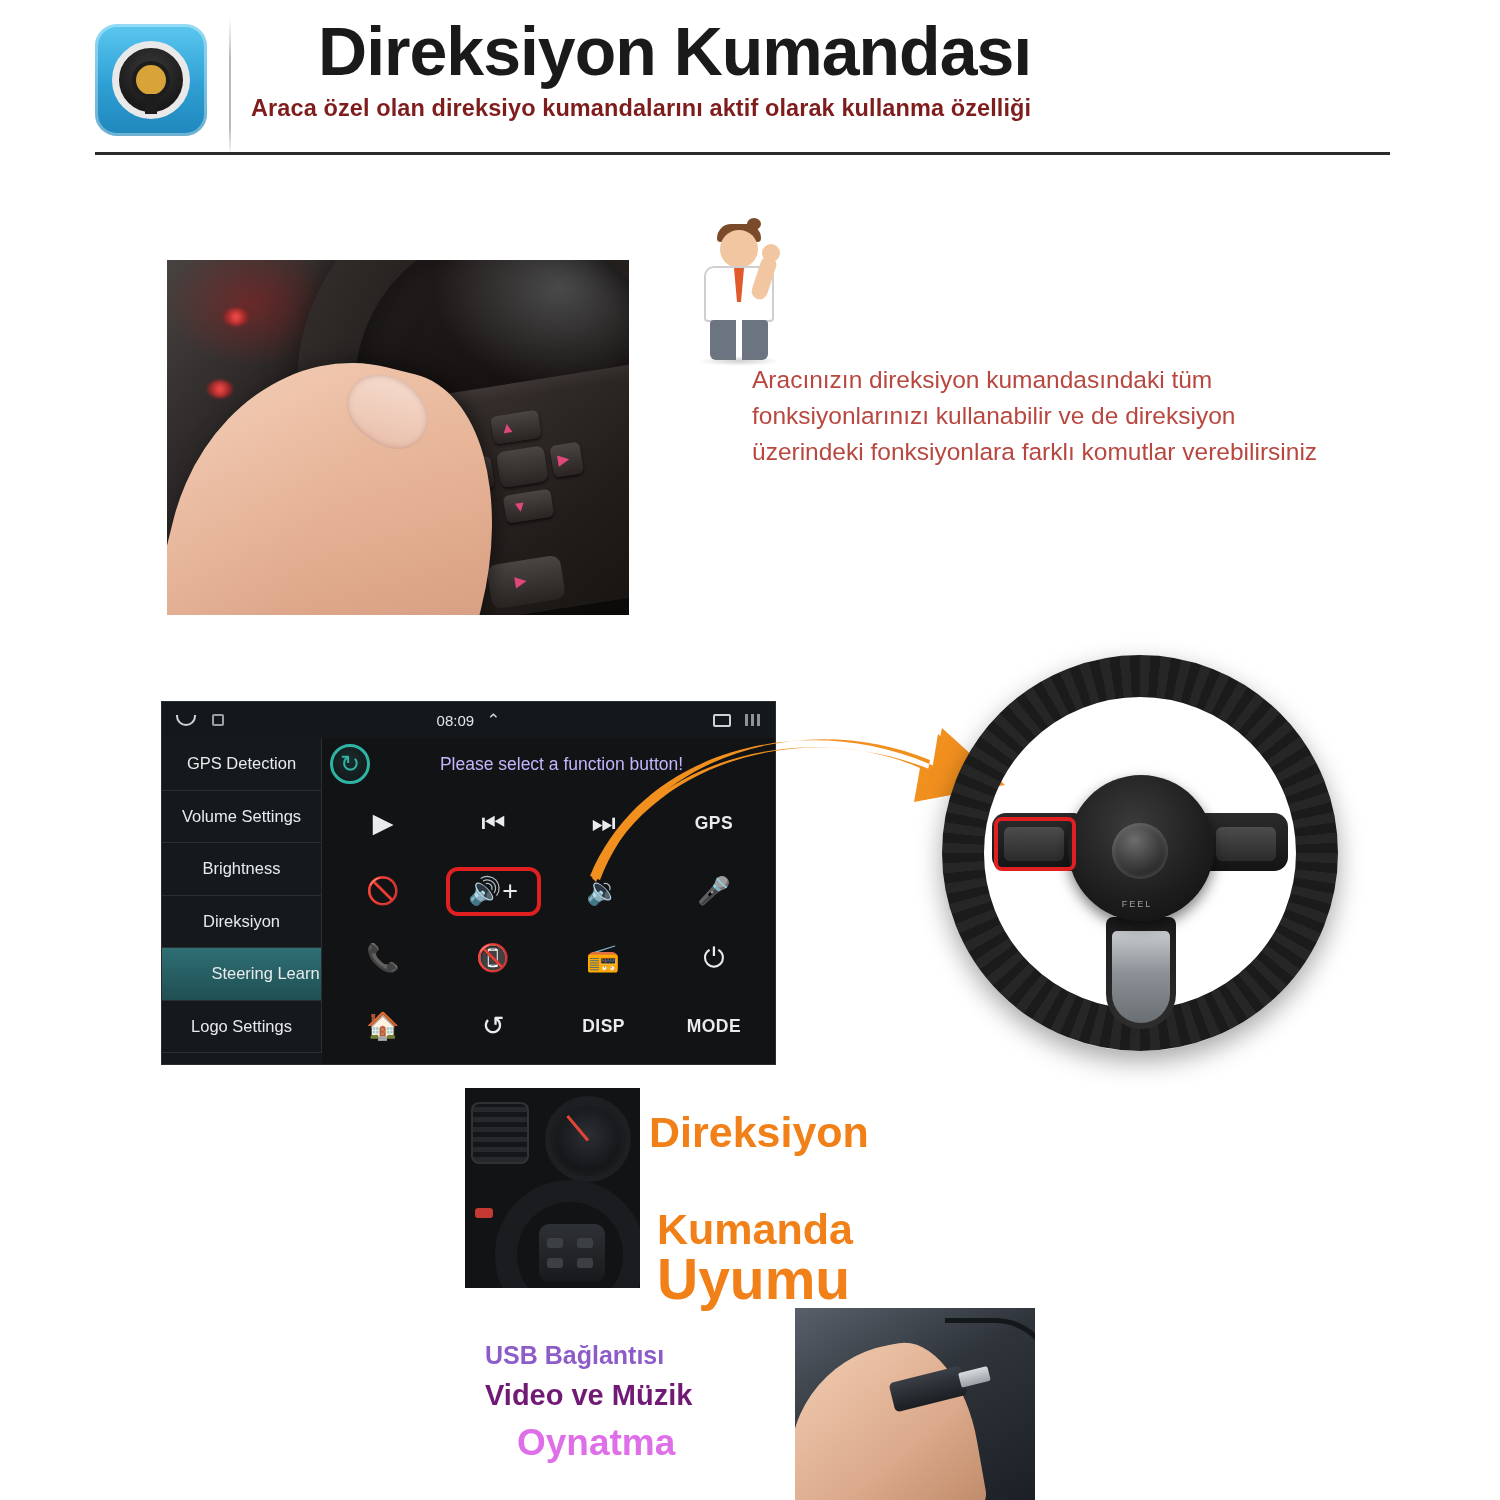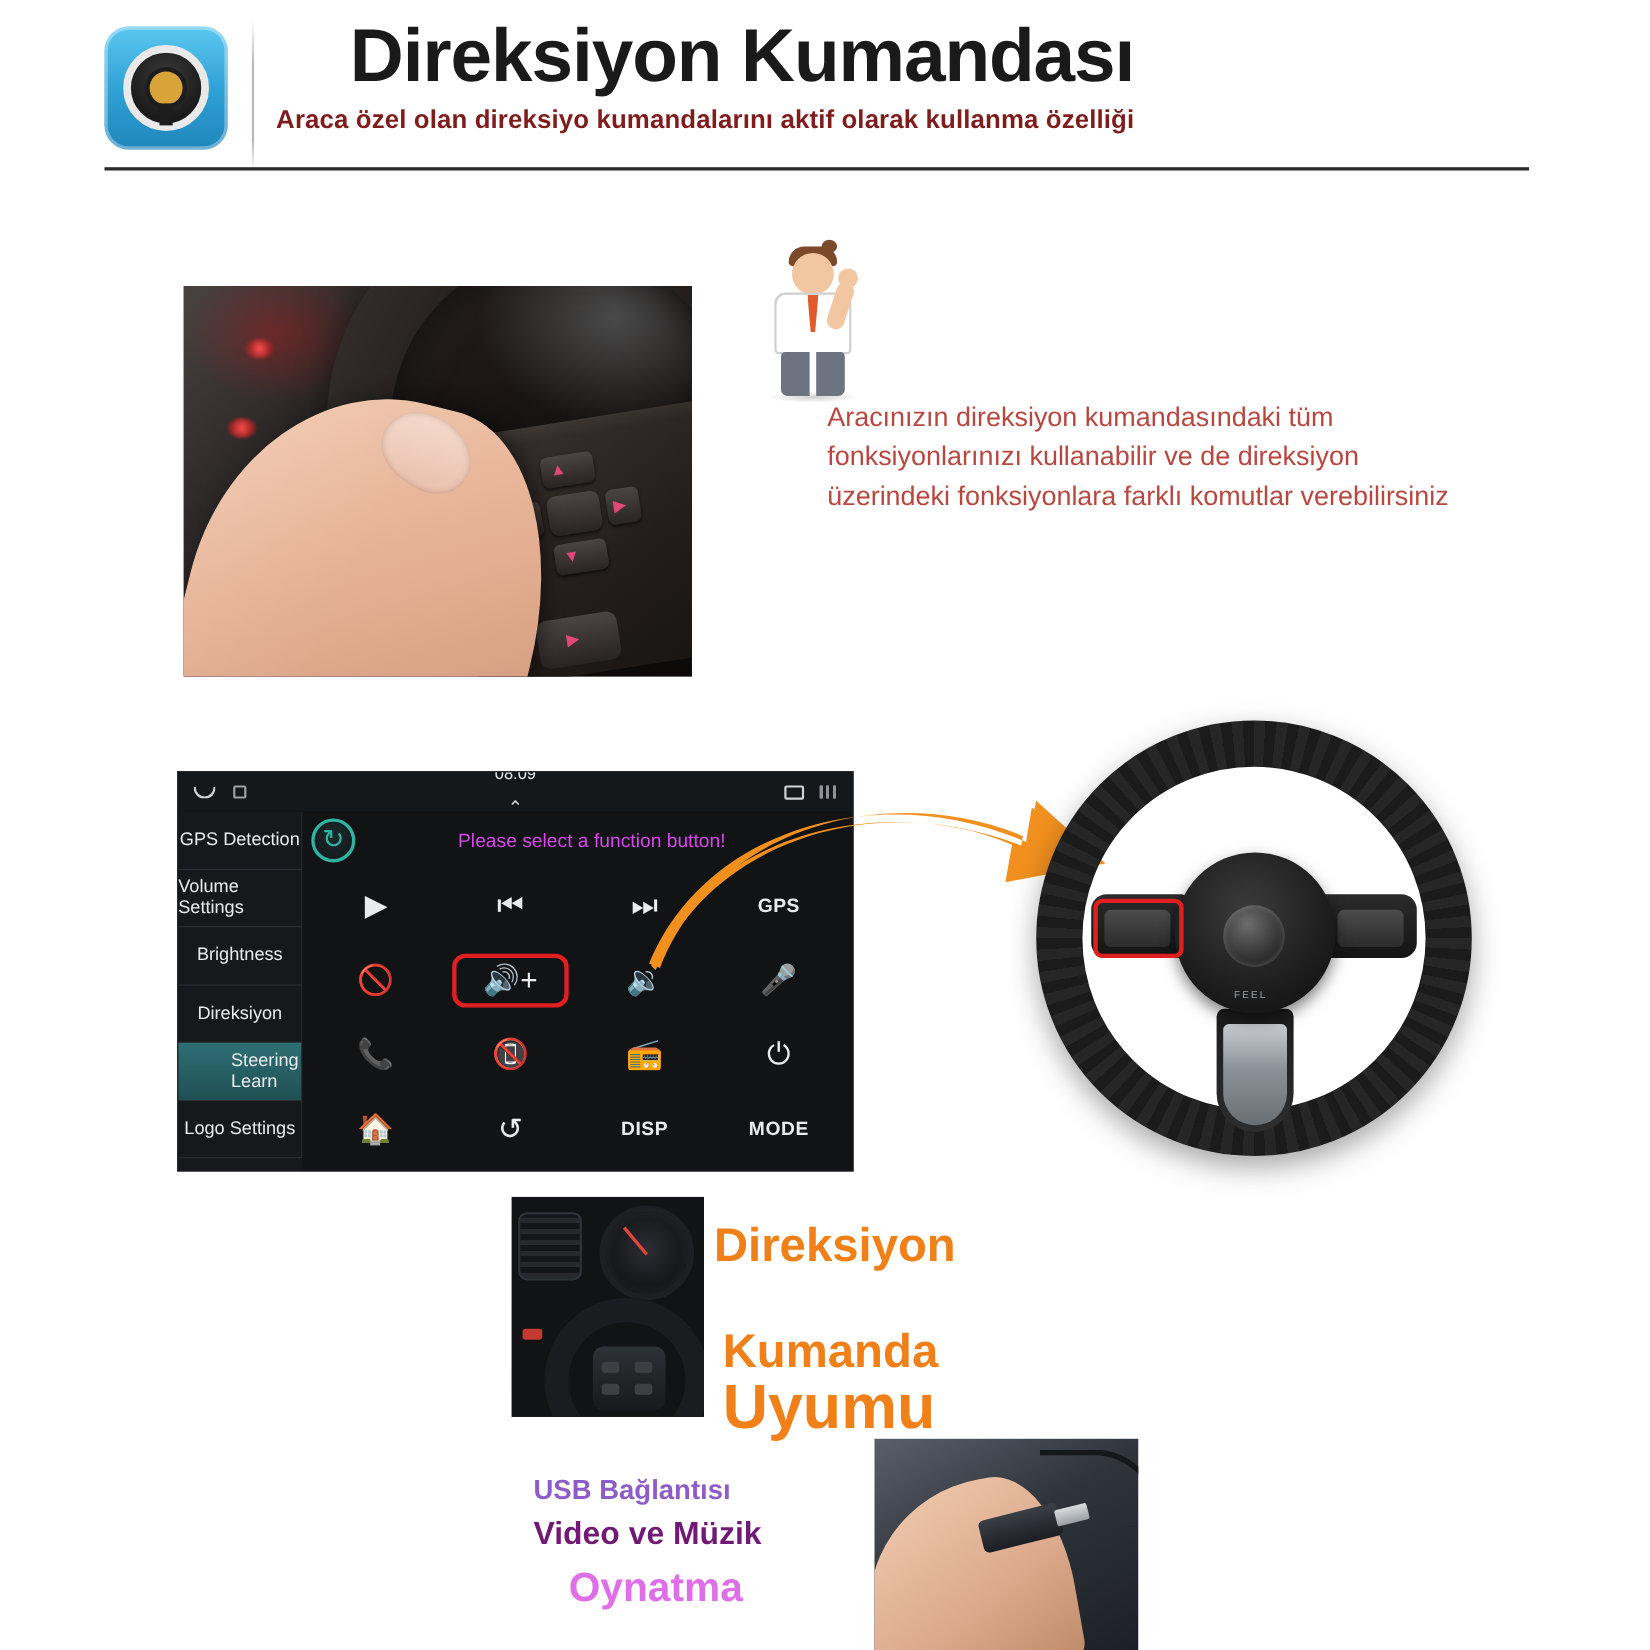--- a/index.html
+++ b/index.html
@@ -161,49 +161,49 @@
   }
   .unit-status {
     height: 36px; background: #15181b; display: flex; align-items: center;
     padding: 0 14px; color: #cfd3d6; font-size: 15px; position: relative;
   }
   .st-left { display:flex; gap: 16px; align-items:center; }
   .st-home { width:20px; height:11px; border:2px solid #cfd3d6; border-top:none;
     border-radius: 0 0 11px 11px; }
   .st-sq { width:12px; height:12px; border:2px solid #9aa0a4; border-radius:2px;}
   .st-center { position:absolute; left: 50%; transform: translateX(-50%);
-    display:flex; align-items:center; gap: 12px; flex-direction: column; }
+    display:flex; align-items:center; gap: 12px; }
   .st-time { font-size: 15px; color:#e3e6e8; }
   .st-chev { color:#cfd3d6; font-size: 17px; }
   .st-right { position:absolute; right: 14px; display:flex; gap: 14px; align-items:center;}
   .st-rect { width:18px; height:13px; border:2px solid #cfd3d6; border-radius:2px;}
   .st-dots { width:16px; height:12px; background:
       repeating-linear-gradient(90deg,#8d9397 0 3px, transparent 3px 6px);}
 
   .unit-body { display: flex; height: 328px; }
-  .unit-side { width: 113px; background: #16191c; }
+  .unit-side { width: 160px; background: #16191c; }
   .side-item {
     height: 52.5px; display:flex; align-items:center; justify-content:center;
     color:#e8ebed; font-size: 16.5px; border-bottom:1px solid #2b2f33;
     border-right:1px solid #2b2f33;
   }
   .side-item.active { background: linear-gradient(180deg,#2e6f74 0%, #1f4f53 100%); padding-left: 48px; }
   .unit-main { flex: 1; position: relative; background: #111315; }
   .main-head { height: 52px; display:flex; align-items:center; }
   .refresh-btn {
     width: 40px; height: 40px; margin-left: 8px; border-radius: 50%;
     border: 3px solid #2fb3a3; position: relative; flex: none;
     background: radial-gradient(circle at 50% 40%, #1c2a2c 0%, #101718 100%);
   }
   .refresh-btn::after {
     content:"↻"; position:absolute; left:50%; top:50%; transform:translate(-50%,-52%);
     color:#2fb3a3; font-size: 24px; line-height:1;
   }
   .main-prompt {
-    flex:1; text-align:center; color:#d946ef; font-size: 17.5px; padding-right: 22px;
+    flex:1; text-align:center; color:#c4b5fd; font-size: 17.5px; padding-right: 22px;
   }
   .grid {
     display: grid; grid-template-columns: repeat(4, 1fr); grid-template-rows: repeat(4, 1fr);
     height: 276px; padding: 0 6px 6px 6px;
   }
   .cell {
     display:flex; align-items:center; justify-content:center;
     color:#e9ecee; font-size: 17px; position: relative;
   }
   .cell .ico { font-size: 27px; line-height: 1; }

